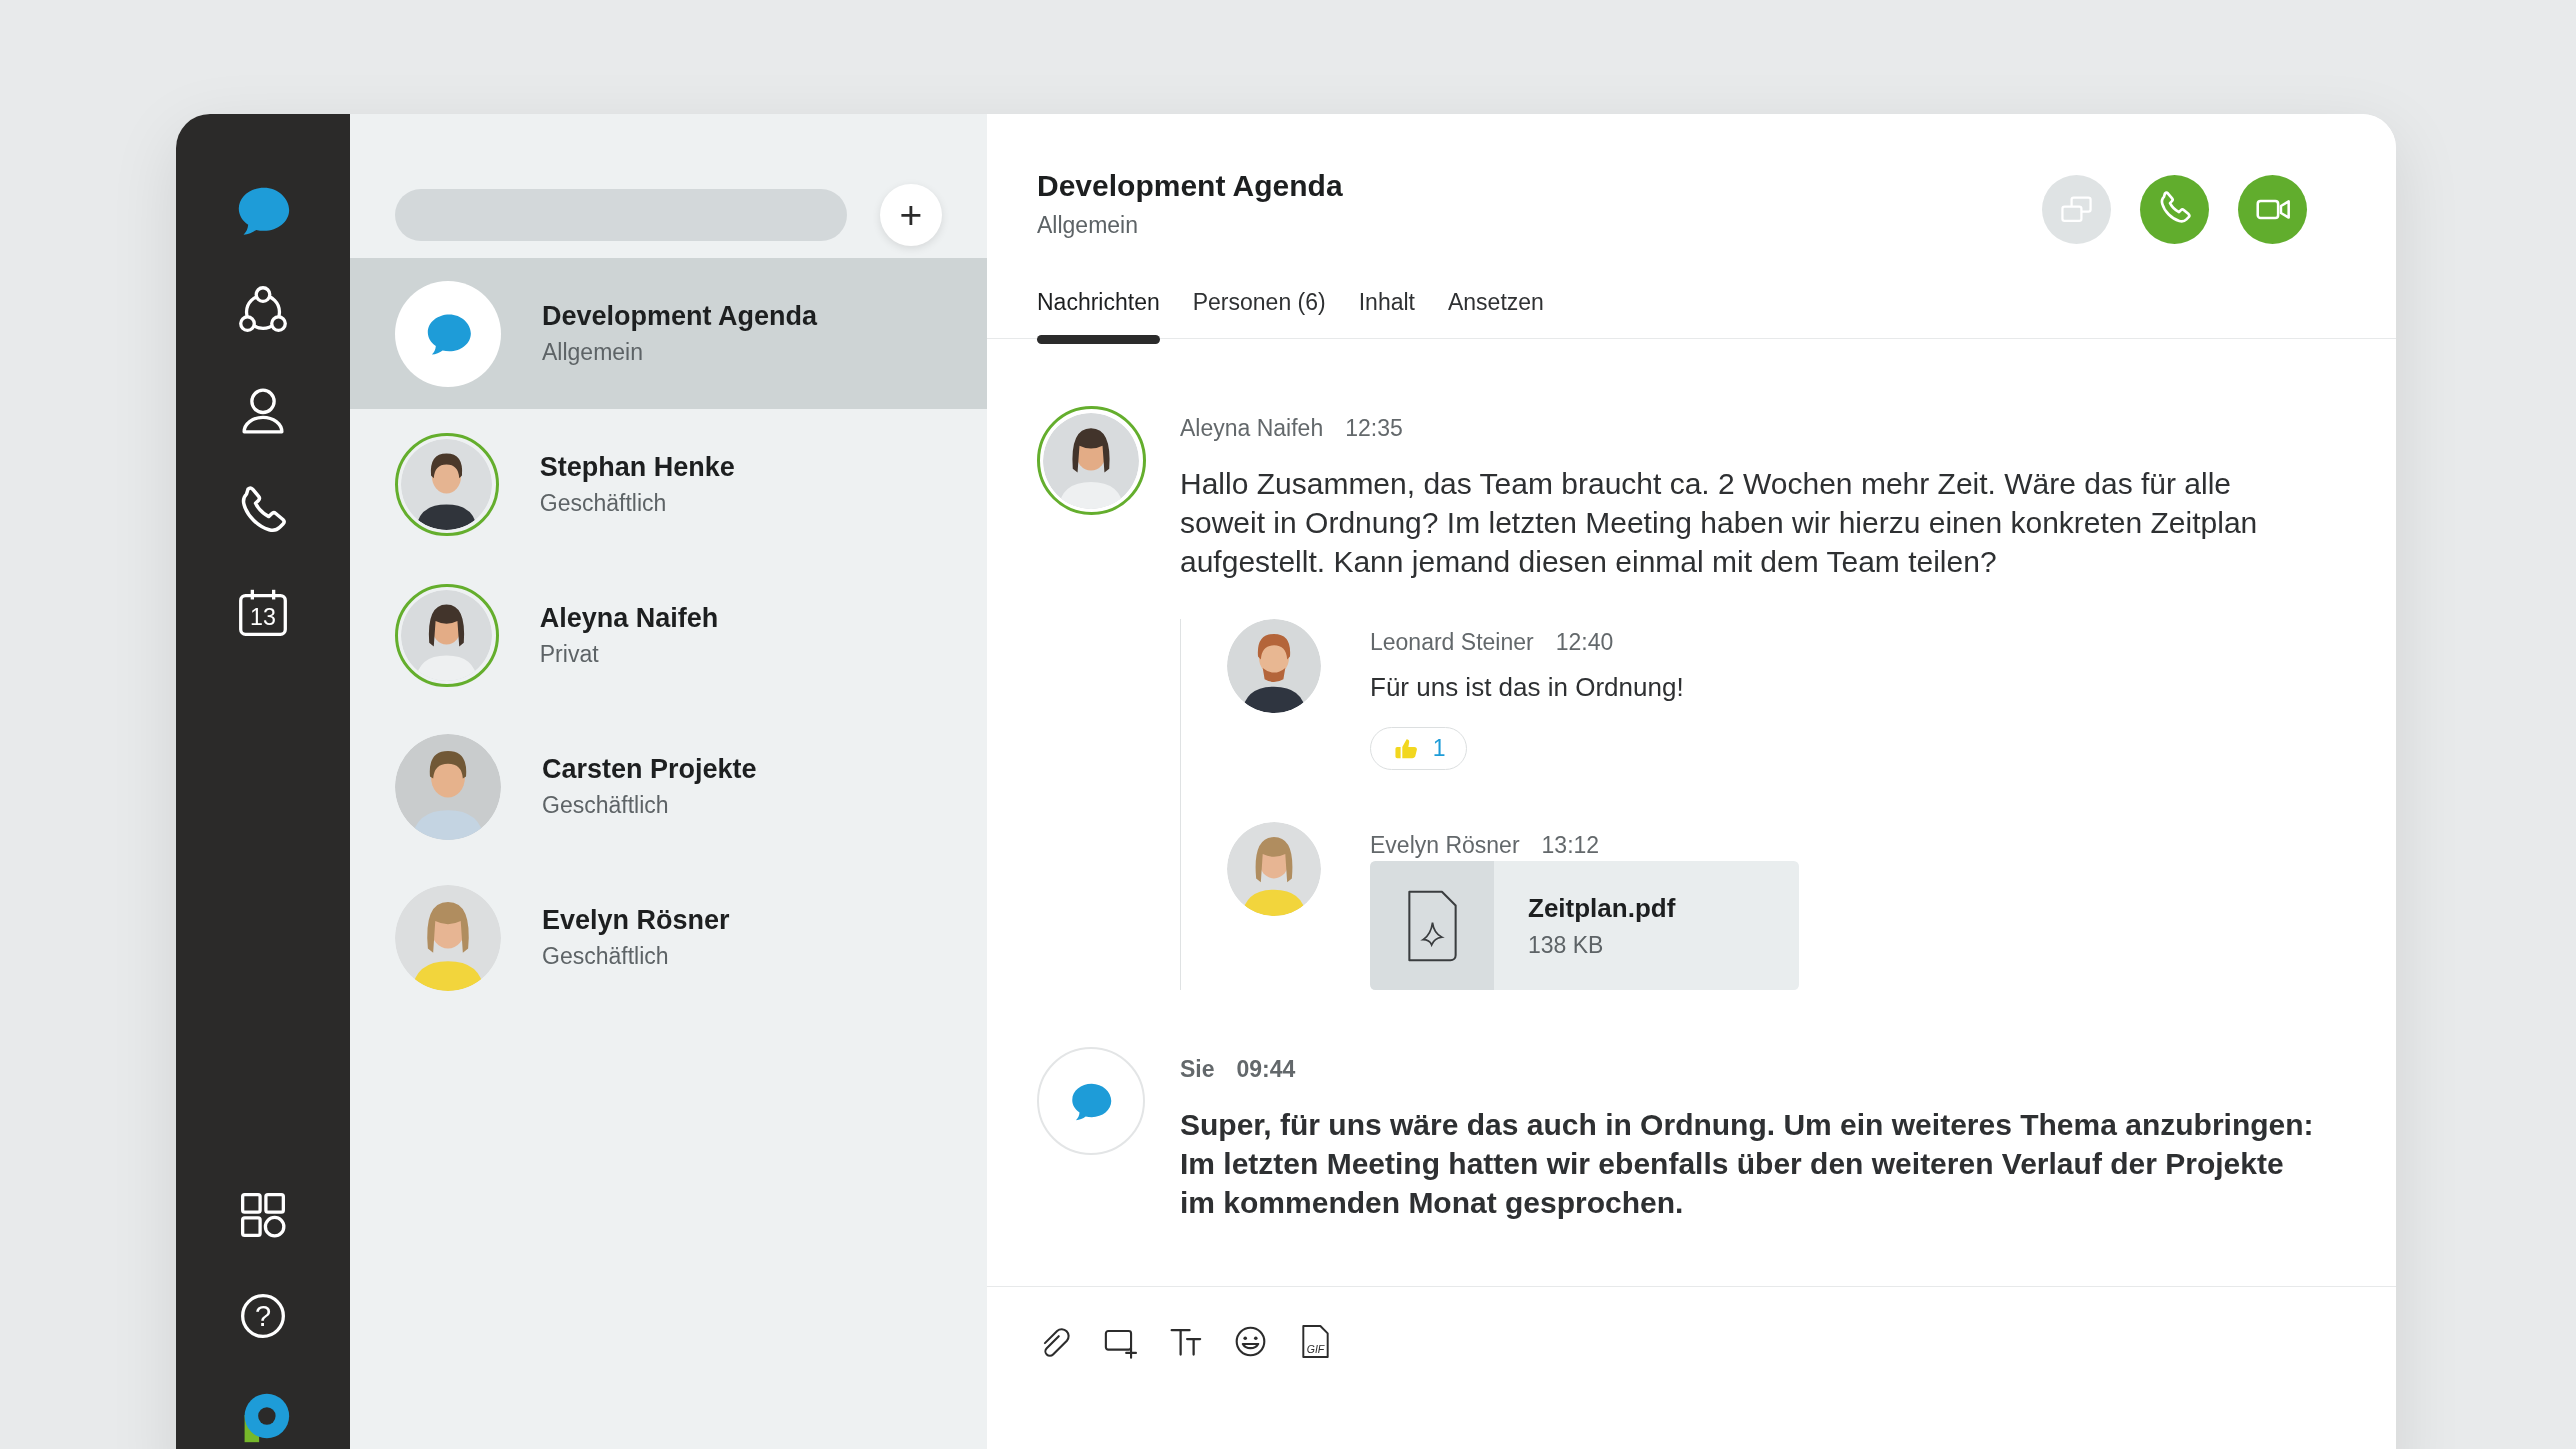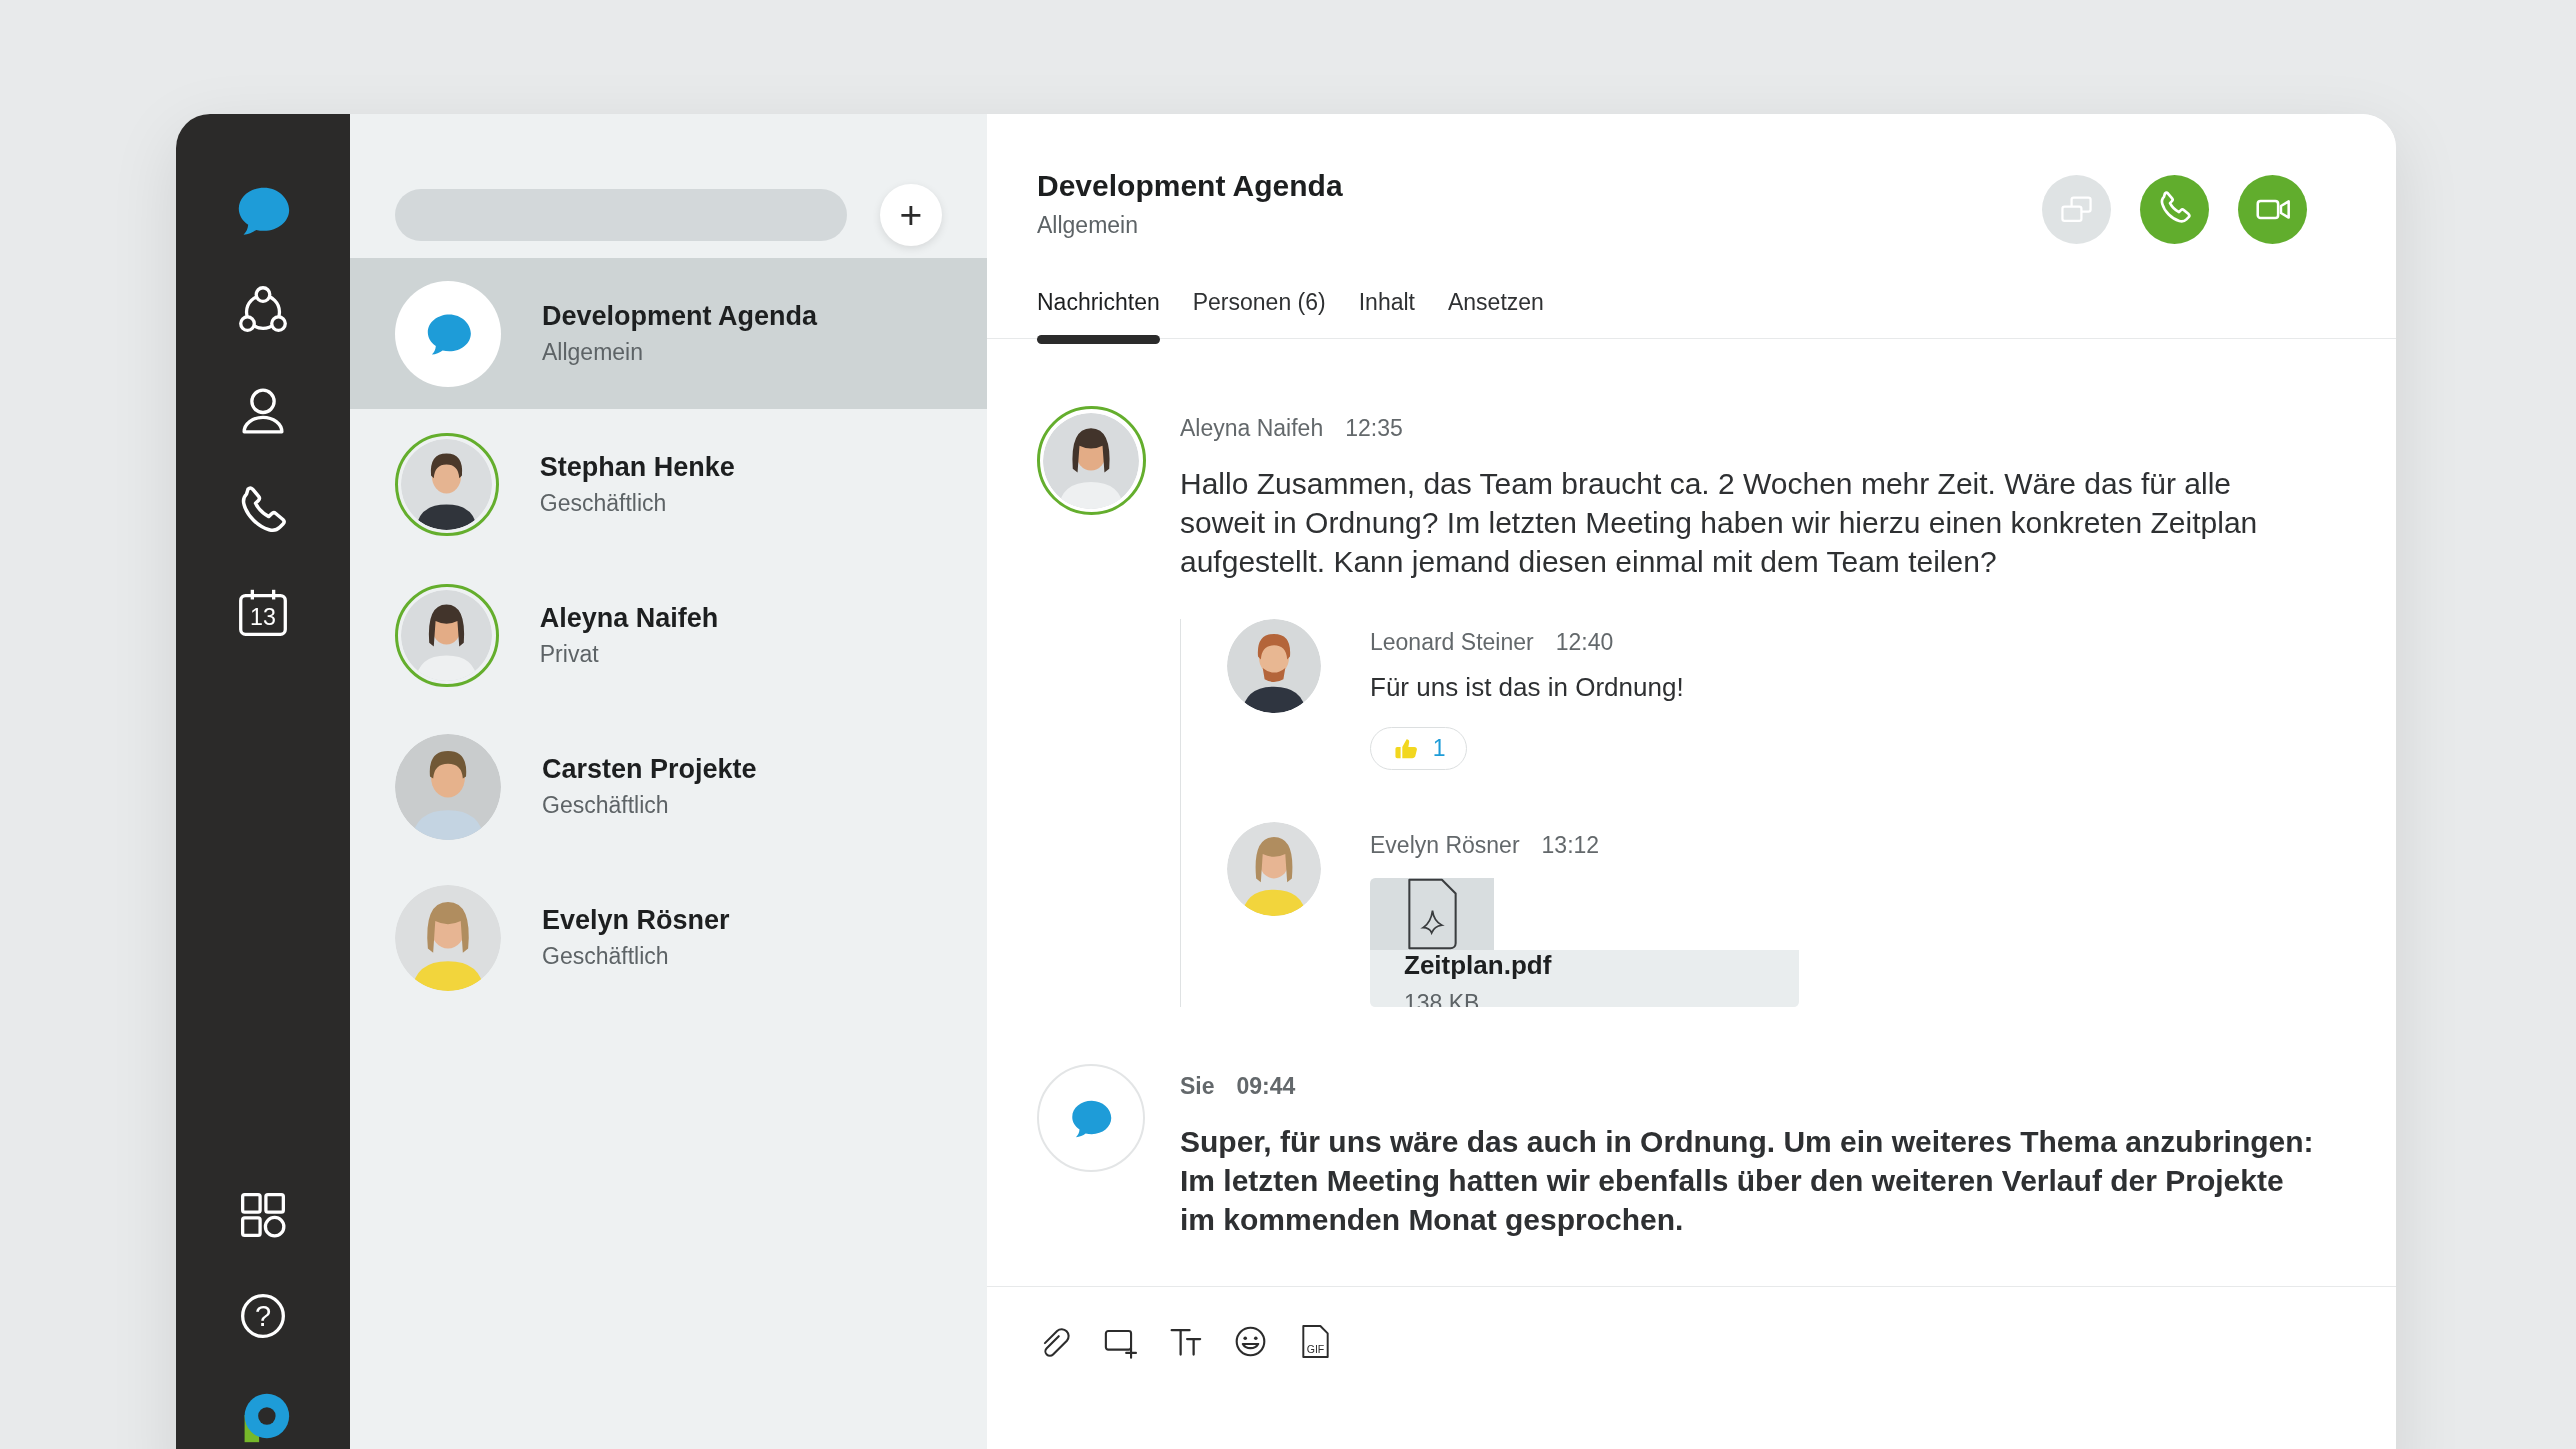--- a/index.html
+++ b/index.html
@@ -122,41 +122,41 @@
   .reply-text{margin-top:15.5px;font-size:26px;color:#2e3032;}
   .reaction{
     margin-top:24px;display:inline-flex;align-items:center;gap:13.7px;
     border:1.7px solid #dcdfe0;border-radius:22px;background:#fff;
     padding:6.9px 20.6px;cursor:pointer;
   }
   .reaction svg{width:27.5px;height:27.5px;display:block;}
   .reaction-count{font-size:23px;color:#1e9cd8;}
   .reply + .reply{margin-top:52px;}
   .attachment{
-    margin-top:19px;width:429px;height:129px;border-radius:5.2px;overflow:hidden;
-    display:flex;cursor:pointer;flex-direction:column;
+    margin-top:2px;width:429px;height:129px;border-radius:5.2px;overflow:hidden;
+    display:flex;cursor:pointer;
   }
   .att-left{
     width:124px;flex:none;background:#d8dddf;
     display:flex;align-items:center;justify-content:center;
   }
   .att-left svg{width:57px;height:72px;}
   .att-right{
     flex:1;background:#e9edee;display:flex;flex-direction:column;justify-content:center;
     padding-left:34px;
   }
   .att-name{font-size:26px;font-weight:bold;color:#1d1f20;}
   .att-size{font-size:23px;color:#5d6366;margin-top:8.6px;}
   .msg.self{margin-top:57px;font-weight:bold;}
   
   .composer{
     position:absolute;left:0;right:0;top:1172px;bottom:0;background:#fff;
     border-top:1.7px solid #e7e9ea;padding:34px 0 0 48px;box-sizing:border-box;
   }
-  .composer-icons{display:flex;align-items:center;gap:24px;}
+  .composer-icons{display:flex;align-items:center;gap:24px;font-style:italic;}
   .cicon{width:41px;height:41px;display:flex;align-items:center;justify-content:center;cursor:pointer;}
   .cicon svg{width:39px;height:39px;}
 </style>
 </head>
 <body>
 
 <svg width="0" height="0" style="position:absolute">
   <defs>
     <clipPath id="avclip">
         <circle cx="50" cy="50" r="50"></circle>

